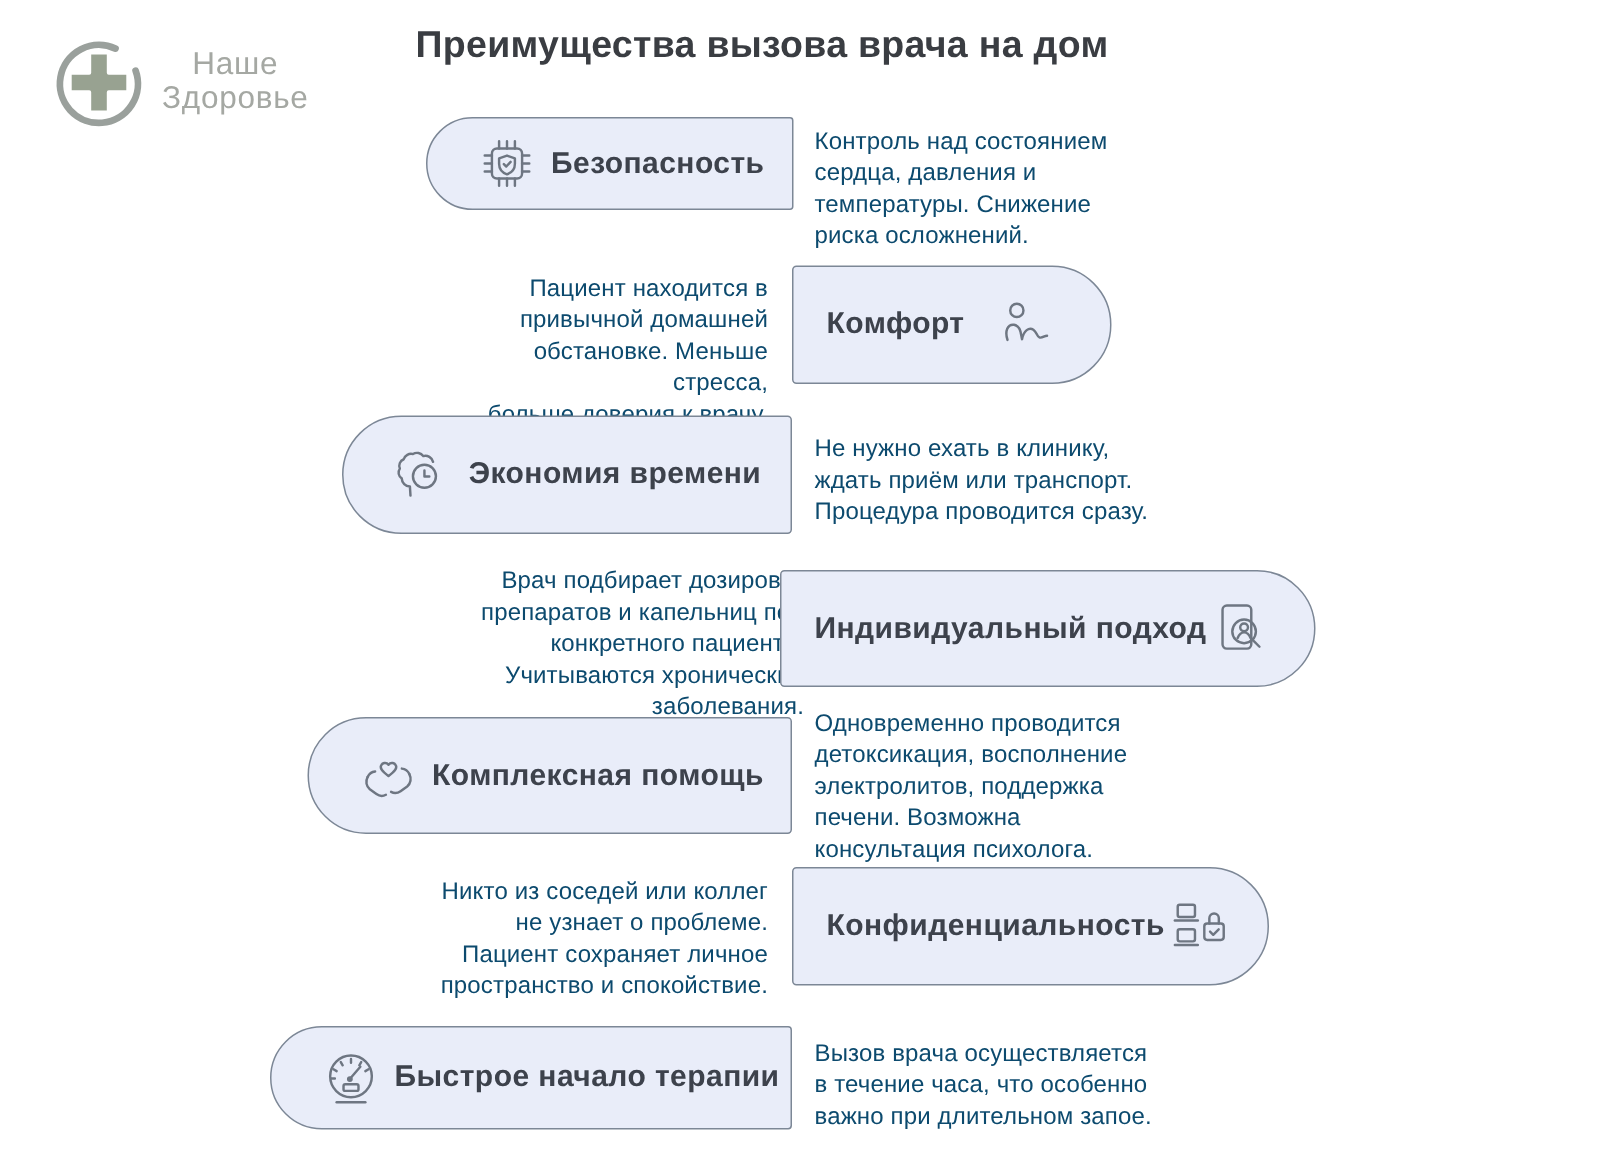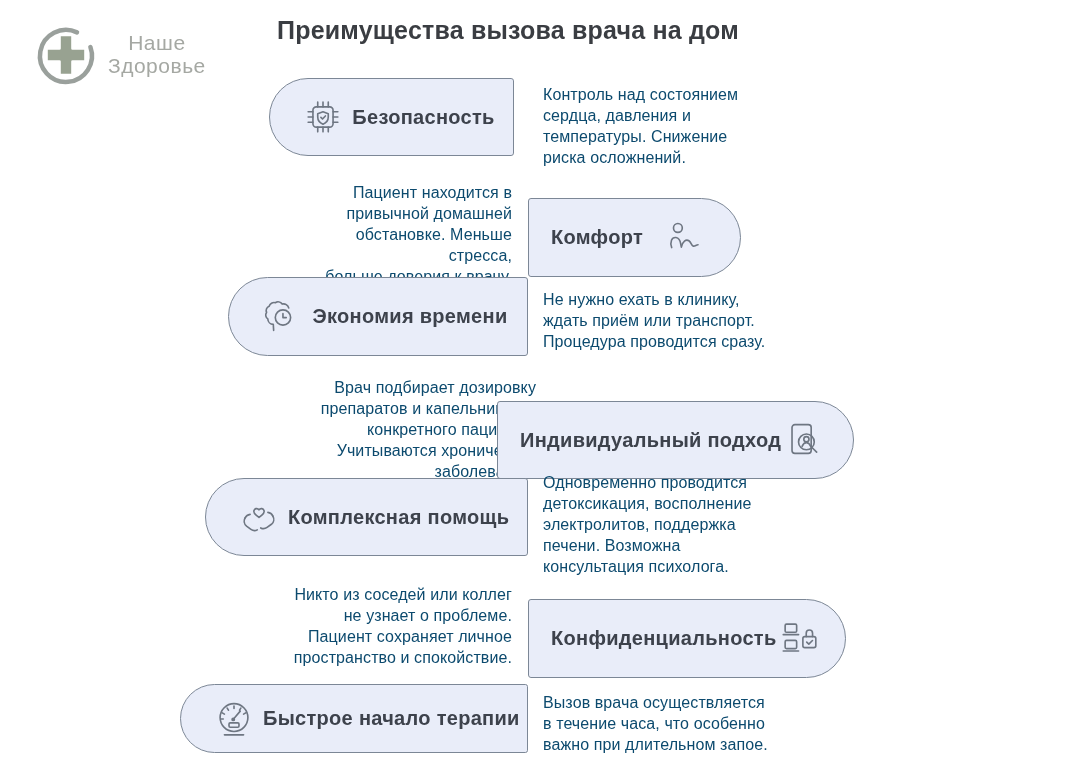--- a/index.html
+++ b/index.html
@@ -18,44 +18,44 @@
   .page-title{
     position:absolute;left:0;top:16px;width:1016px;text-align:center;
     font-size:25px;font-weight:700;color:#3a3d42;letter-spacing:.2px;
   }
   
   .card{
     position:absolute;display:flex;align-items:center;box-sizing:border-box;
     background:#e9edf9;border:1.5px solid #7c8796;
   }
   .card-left{border-radius:40px 3px 3px 40px;padding:0 12px 0 30px;}
-  .card-right{border-radius:3px 40px 40px 3px;padding:0 30px 0 22px;margin-top:21px;}
+  .card-right{border-radius:3px 40px 40px 3px;padding:0 30px 0 22px;}
   .card-title{
     font-size:20px;font-weight:700;color:#3d424c;letter-spacing:.3px;white-space:nowrap;
   }
   .card-left .card-title{flex:1;text-align:center;padding:0 6px;}
   .card-right .card-icon{margin-left:auto;}
   .card-icon{width:46px;height:46px;flex:0 0 46px;display:flex;align-items:center;justify-content:center;}
   .card-icon svg{width:46px;height:46px;stroke:#6e7682;stroke-width:1.7;fill:none;
     stroke-linecap:round;stroke-linejoin:round;}
   
   .desc{
     position:absolute;font-size:16px;line-height:21px;color:#0c4a6e;
     white-space:pre-line;letter-spacing:.1px;
   }
   .desc.right{text-align:right;}
   
-  .r1{left:269px;top:78px;width:245px;height:78px;}
+  .r1{left:284px;top:78px;width:245px;height:62px;}
   .t1{left:543px;top:84px;width:230px;}
   .t2{left:292px;top:182px;width:220px;}
   .r2{left:528px;top:177px;width:213px;height:79px;}
   .r3{left:228px;top:277px;width:300px;height:79px;}
   .t3{left:543px;top:289px;width:230px;}
   .t4{left:290px;top:377px;width:222px;margin-left:24px;}
-  .r4{left:497px;top:380px;width:357px;height:78px;}
+  .r4{left:520px;top:380px;width:357px;height:78px;}
   .r5{left:205px;top:478px;width:323px;height:78px;}
   .t5{left:543px;top:472px;width:235px;}
   .t6{left:290px;top:584px;width:222px;}
   .r6{left:528px;top:578px;width:318px;height:79px;}
   .r7{left:180px;top:684px;width:348px;height:69px;}
   .t7{left:543px;top:692px;width:245px;}
 </style>
 </head>
 <body>
 

